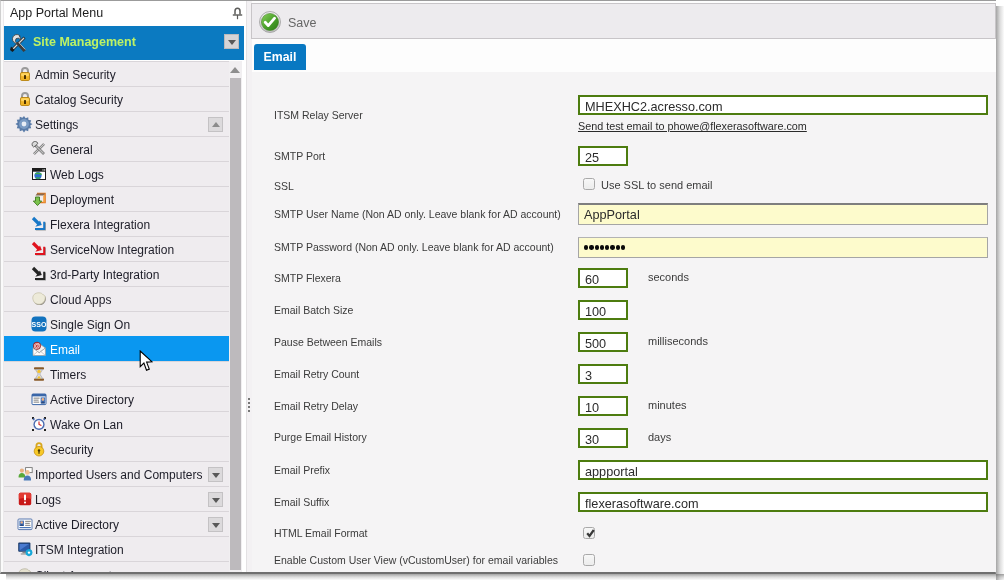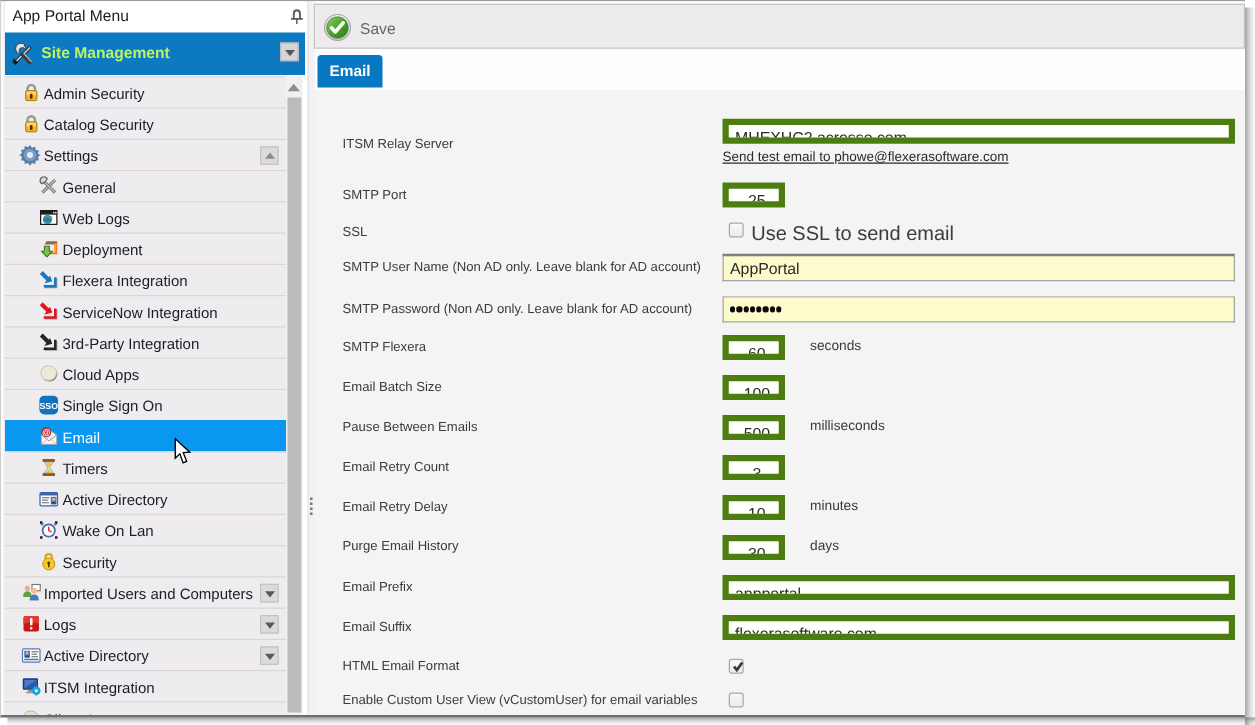--- a/index.html
+++ b/index.html
@@ -47,31 +47,31 @@
 
 #content { left:252px; top:1px; width:744px; height:571px; background:#fdfdfd; }
 #toolbar { left:251px; top:3px; width:745px; height:36px; background:#edebee; border:1px solid #c8c5c8; }
 #saveic { left:259px; top:11px; width:22px; height:22px; }
 #savetxt { left:288px; top:16px; font-size:12.5px; color:#666; }
 #tab { left:254px; top:44px; width:52px; height:26px; background:#0878c2; border-radius:3px 3px 0 0;
   color:#fff; font-weight:bold; font-size:12.3px; text-align:center; line-height:26px; }
 #form { left:252px; top:72px; width:744px; height:500px; background:#f5f4f5; }
 
 .lbl { position:absolute; left:274px; font-size:10.5px; color:#3b3b3b; white-space:nowrap; }
-.inp { position:absolute; left:578px; height:20px; background:#fff; border:5px solid #4d7c0f;
+.inp { position:absolute; left:578px; height:20px; background:#fff; border:2px solid #4d7c0f;
   font-size:12.7px; color:#2b2b2b; padding:3px 0 0 5px; white-space:nowrap; overflow:hidden; }
-.inp.sm { width:50px;text-align:center; }
+.inp.sm { width:50px; }
 .inp.lg { width:410px; }
 .inp.yel { background:#fdfbcc; height:22px; border:1px solid #a5a5a5; border-top:2px solid #7e7e7e; }
 .unit { position:absolute; left:632px; font-size:11px; color:#3b3b3b;margin-left:16px; }
 #testlink { position:absolute; left:578px; top:120px; font-size:10.8px; color:#2b2b2b; text-decoration:underline; }
 
 .cb { position:absolute; width:12px; height:12px; background:linear-gradient(#f7f7f7,#ececec);
   border:1px solid #a9a9a9; border-radius:2.5px; }
-.cap { position:absolute; font-size:16px; color:#3b3b3b; }
+.cap { position:absolute; font-size:11px; color:#3b3b3b; }
 
 
 .pwd { display:flex; align-items:center; }
 .pwd span { width:4.3px; height:4.3px; border-radius:50%; background:#0a0a0a; margin-right:1px; flex:none; }
 
 
 #cursor { left:139px; top:350px; width:14px; height:23px; }
 </style>
 </head>
 <body>

